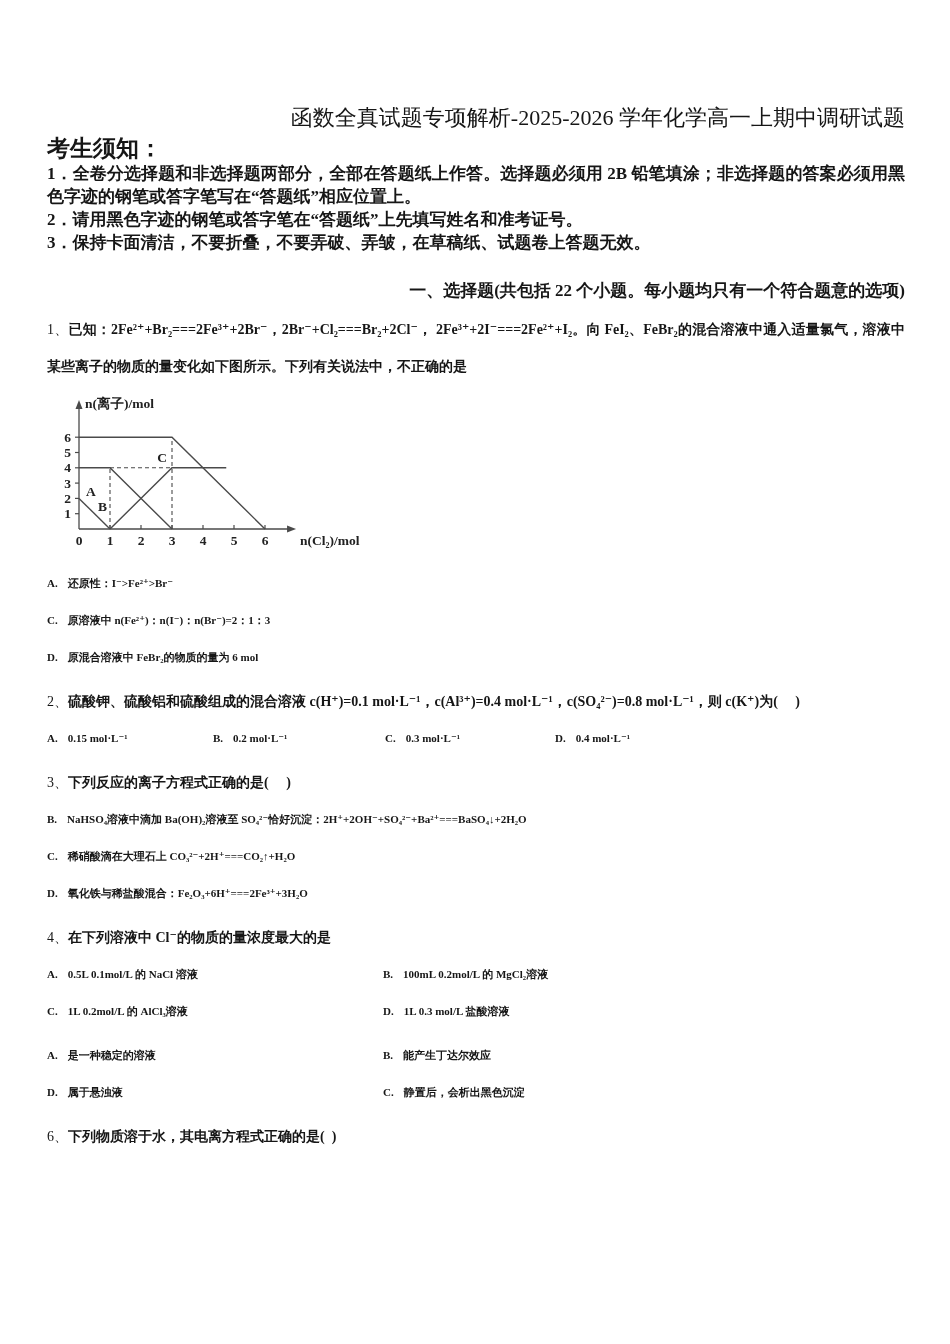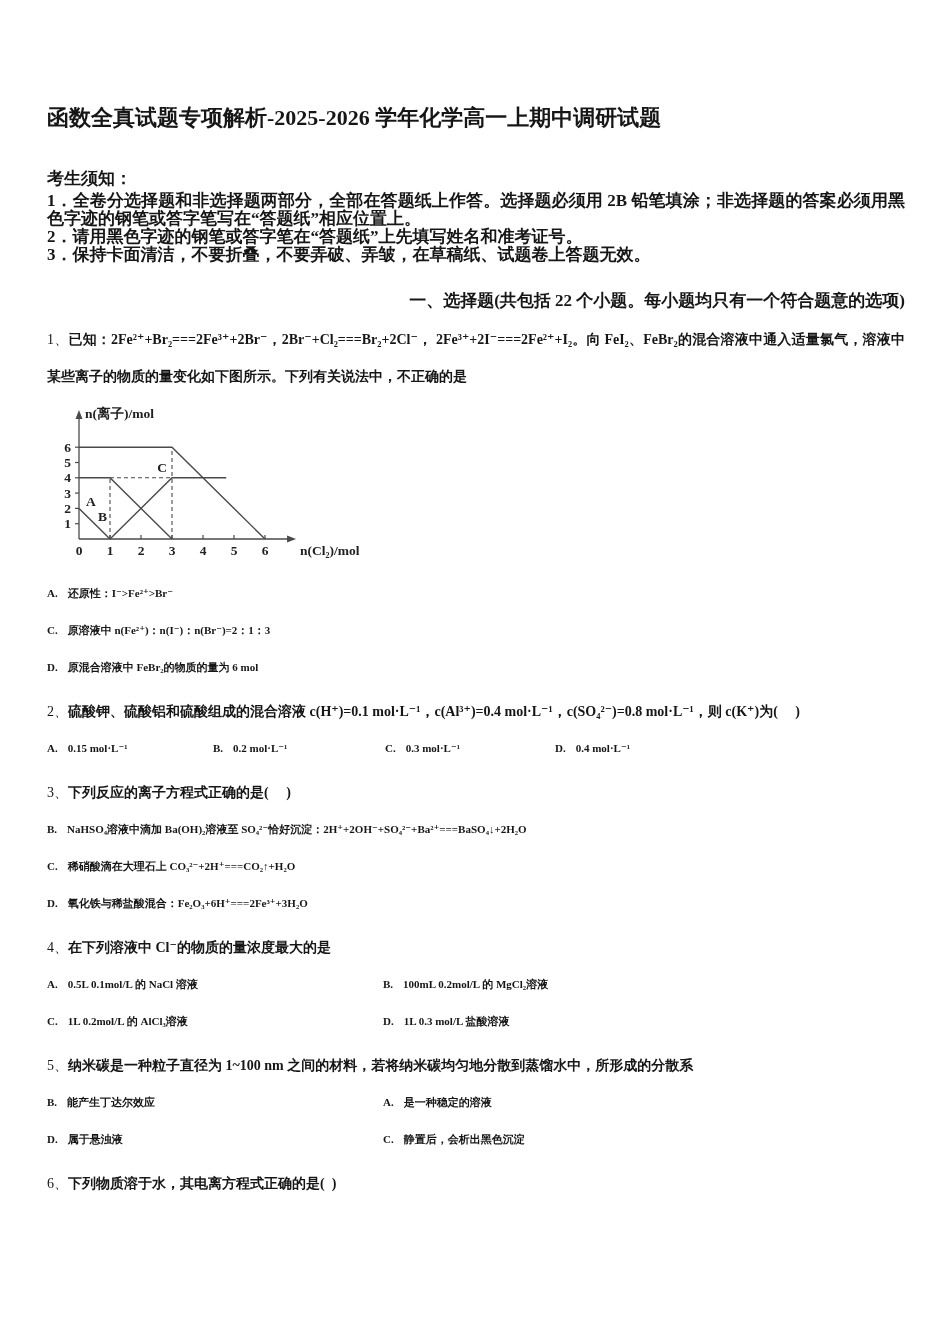--- a/index.html
+++ b/index.html
@@ -4,23 +4,23 @@
 <style>
   * { margin:0; padding:0; box-sizing:border-box; }
   html,body { width:950px; }
   body {
     height:1344px; overflow:hidden;
     background:#ffffff; color:#161616;
     font-family:"Liberation Serif","DejaVu Serif",serif;
     font-weight:700;
   }
   .page { padding:104px 45px 0 47px; }
-  .title { font-size:22px; line-height:28px; text-align:left; font-weight:700; margin-bottom:34px; }
-  .notice-heading { font-size:17px; line-height:26px; }
-  .notice-item { font-size:17px; line-height:18px; text-align:justify; }
+  .title { font-size:22px; line-height:28px; text-align:right; font-weight:400; margin-bottom:4px; }
+  .notice-heading { font-size:23px; line-height:26px; }
+  .notice-item { font-size:17px; line-height:23px; text-align:justify; }
   .section-heading { font-size:17px; line-height:26px; margin-top:24px;text-align:right; }
   .q { margin-top:7px; }
   .stem { font-size:14px; line-height:37px; text-align:justify; }
   .qnum { font-weight:400; }
   .opt { font-size:11px; line-height:37px; }
   .opt-label { margin-right:10px; }
   .opts-row-4 { display:grid; grid-template-columns:166px 172px 170px auto; }
   .opts-col-2 { display:grid; grid-template-columns:336px auto; }
   .chart-wrap { margin:6px 0 2px 4px; }
   svg text { font-family:"Liberation Serif","DejaVu Serif",serif; font-weight:700; fill:#222; }
@@ -114,24 +114,23 @@
     <p class="stem"><span class="qnum">4、</span><span>在下列溶液中 Cl⁻的物质的量浓度最大的是</span></p>
     <div class="opts-col-2">
       <p class="opt"><span class="opt-label">A.</span><span>0.5L 0.1mol/L 的 NaCl 溶液</span></p>
       <p class="opt"><span class="opt-label">B.</span><span>100mL 0.2mol/L 的 MgCl₂溶液</span></p>
       <p class="opt"><span class="opt-label">C.</span><span>1L 0.2mol/L 的 AlCl₃溶液</span></p>
       <p class="opt"><span class="opt-label">D.</span><span>1L 0.3 mol/L 盐酸溶液</span></p>
     </div>
   </div>
 
   <div class="q">
-    <p class="stem"><span class="qnum">5、</span><span>纳米碳是一种粒子直径为 1~100 nm 之间的材料，若将纳米碳均匀地分散到蒸馏水中，所形成的分散系</span></p>
     <div class="opts-col-2">
+      <p class="opt"><span class="opt-label">A.</span><span>是一种稳定的溶液</span></p>
       <p class="opt"><span class="opt-label">B.</span><span>能产生丁达尔效应</span></p>
-      <p class="opt"><span class="opt-label">A.</span><span>是一种稳定的溶液</span></p>
       <p class="opt"><span class="opt-label">D.</span><span>属于悬浊液</span></p>
       <p class="opt"><span class="opt-label">C.</span><span>静置后，会析出黑色沉淀</span></p>
     </div>
   </div>
 
   <div class="q">
     <p class="stem"><span class="qnum">6、</span><span>下列物质溶于水，其电离方程式正确的是(&nbsp;&nbsp;)</span></p>
   </div>
 
 </div>

